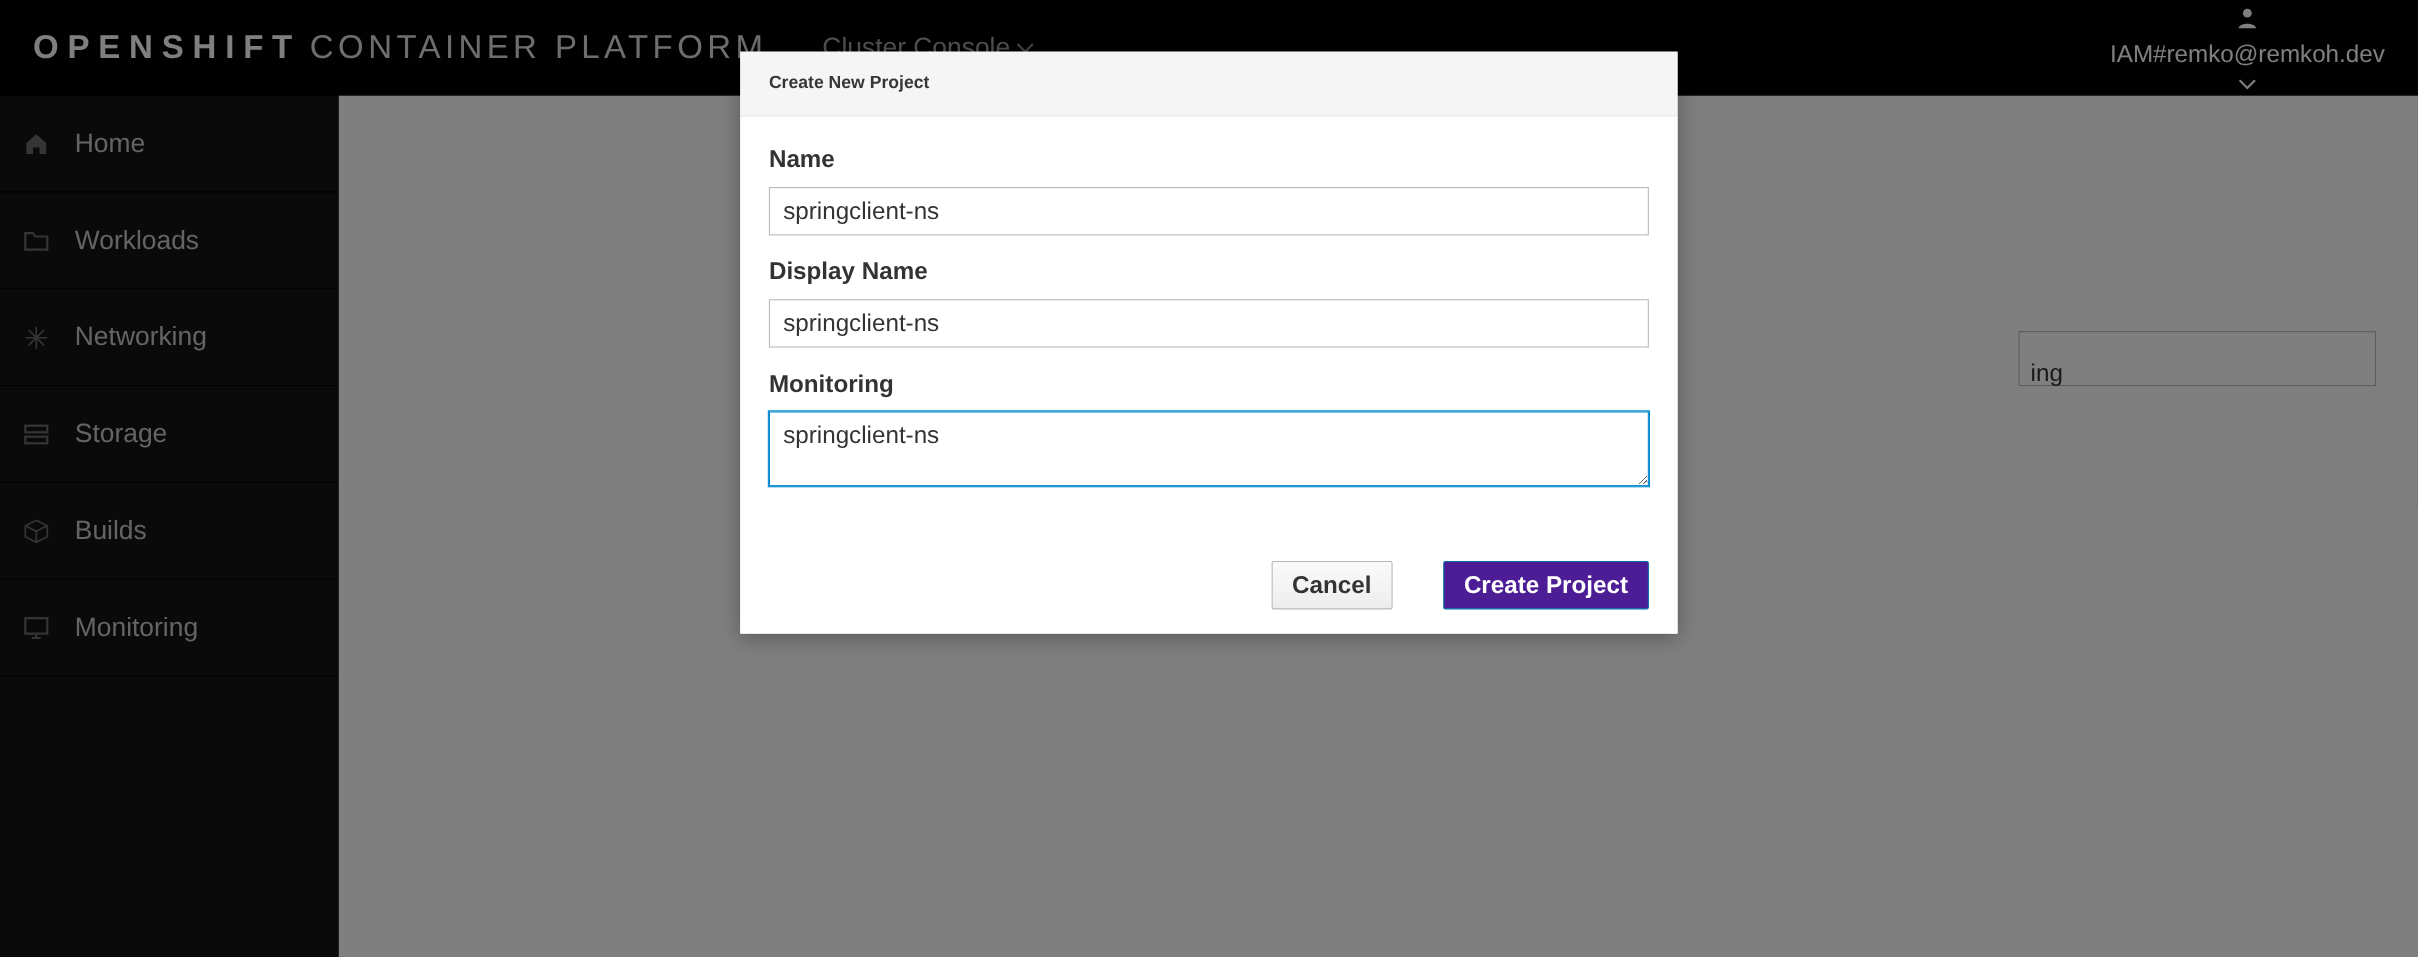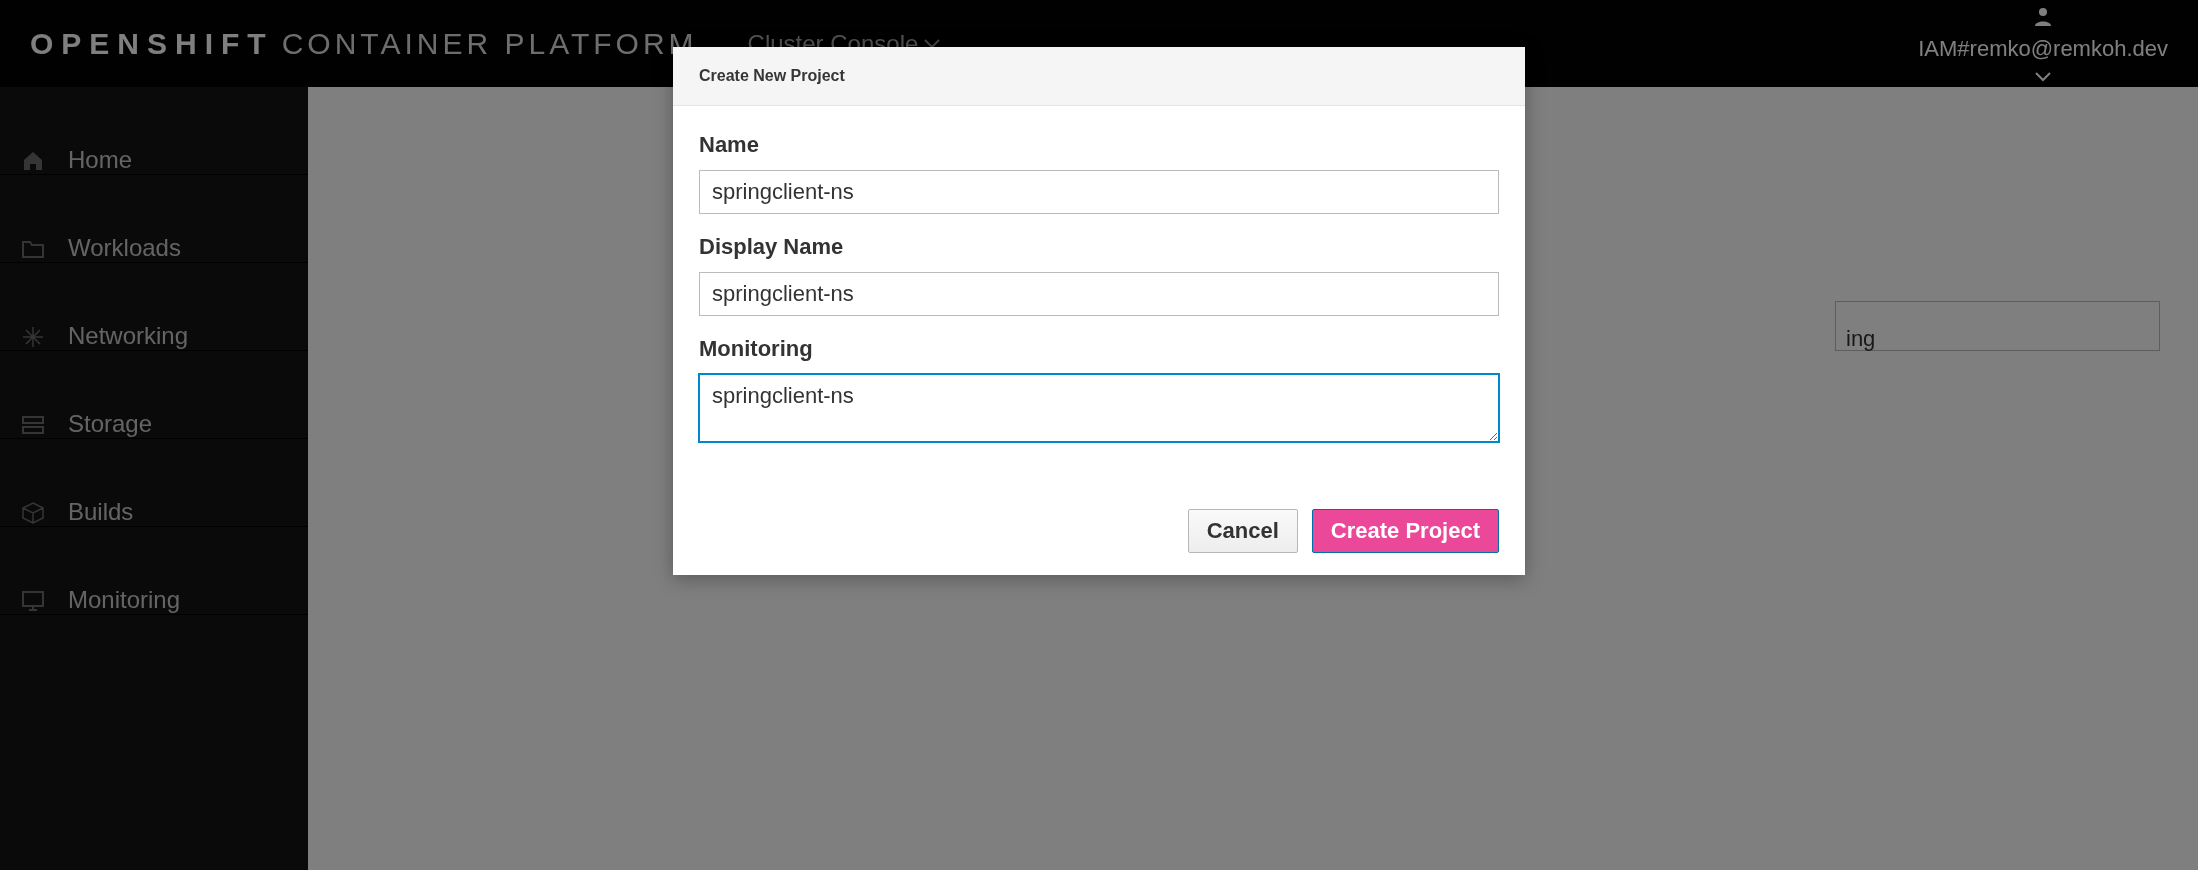--- a/index.html
+++ b/index.html
@@ -50,21 +50,21 @@
       position: absolute;
       top: 87px;
       left: 0;
       width: 308px;
       bottom: 0;
       background: #151515;
     }
     .nav-item {
       height: 88px;
       display: flex;
-      align-items: flex-end;
+      align-items: center;
       padding-left: 20px;
       border-bottom: 1px solid #000;
       color: #c9c9c9;
       font-size: 24px;
       gap: 22px;
       cursor: pointer;
     }
     .nav-item .icon-slot {
       width: 26px; height:26px; display:flex;align-items:center;justify-content:center;
       color:#6a6a6a;
@@ -155,24 +155,25 @@
       font-family: inherit;
     }
     .btn-cancel {
       background: linear-gradient(#fafafa,#ededed);
       border:1px solid #b7b7b7;
       color:#333;
       font-weight:700;
       text-align:center;
     }
     .btn-primary {
-      background:#ec4899;
+      background:#4c1d95;
       border:1px solid #006ea8;
       color:#fff;
       font-weight:600;
+      margin-left:32px;
     }
     svg { display:block; }
   </style>
 </head>
 <body>
 
 <div class="topbar">
   <div style="display:flex;align-items:center;">
     <div class="brand">
       <span class="bold">OPENSHIFT</span>

